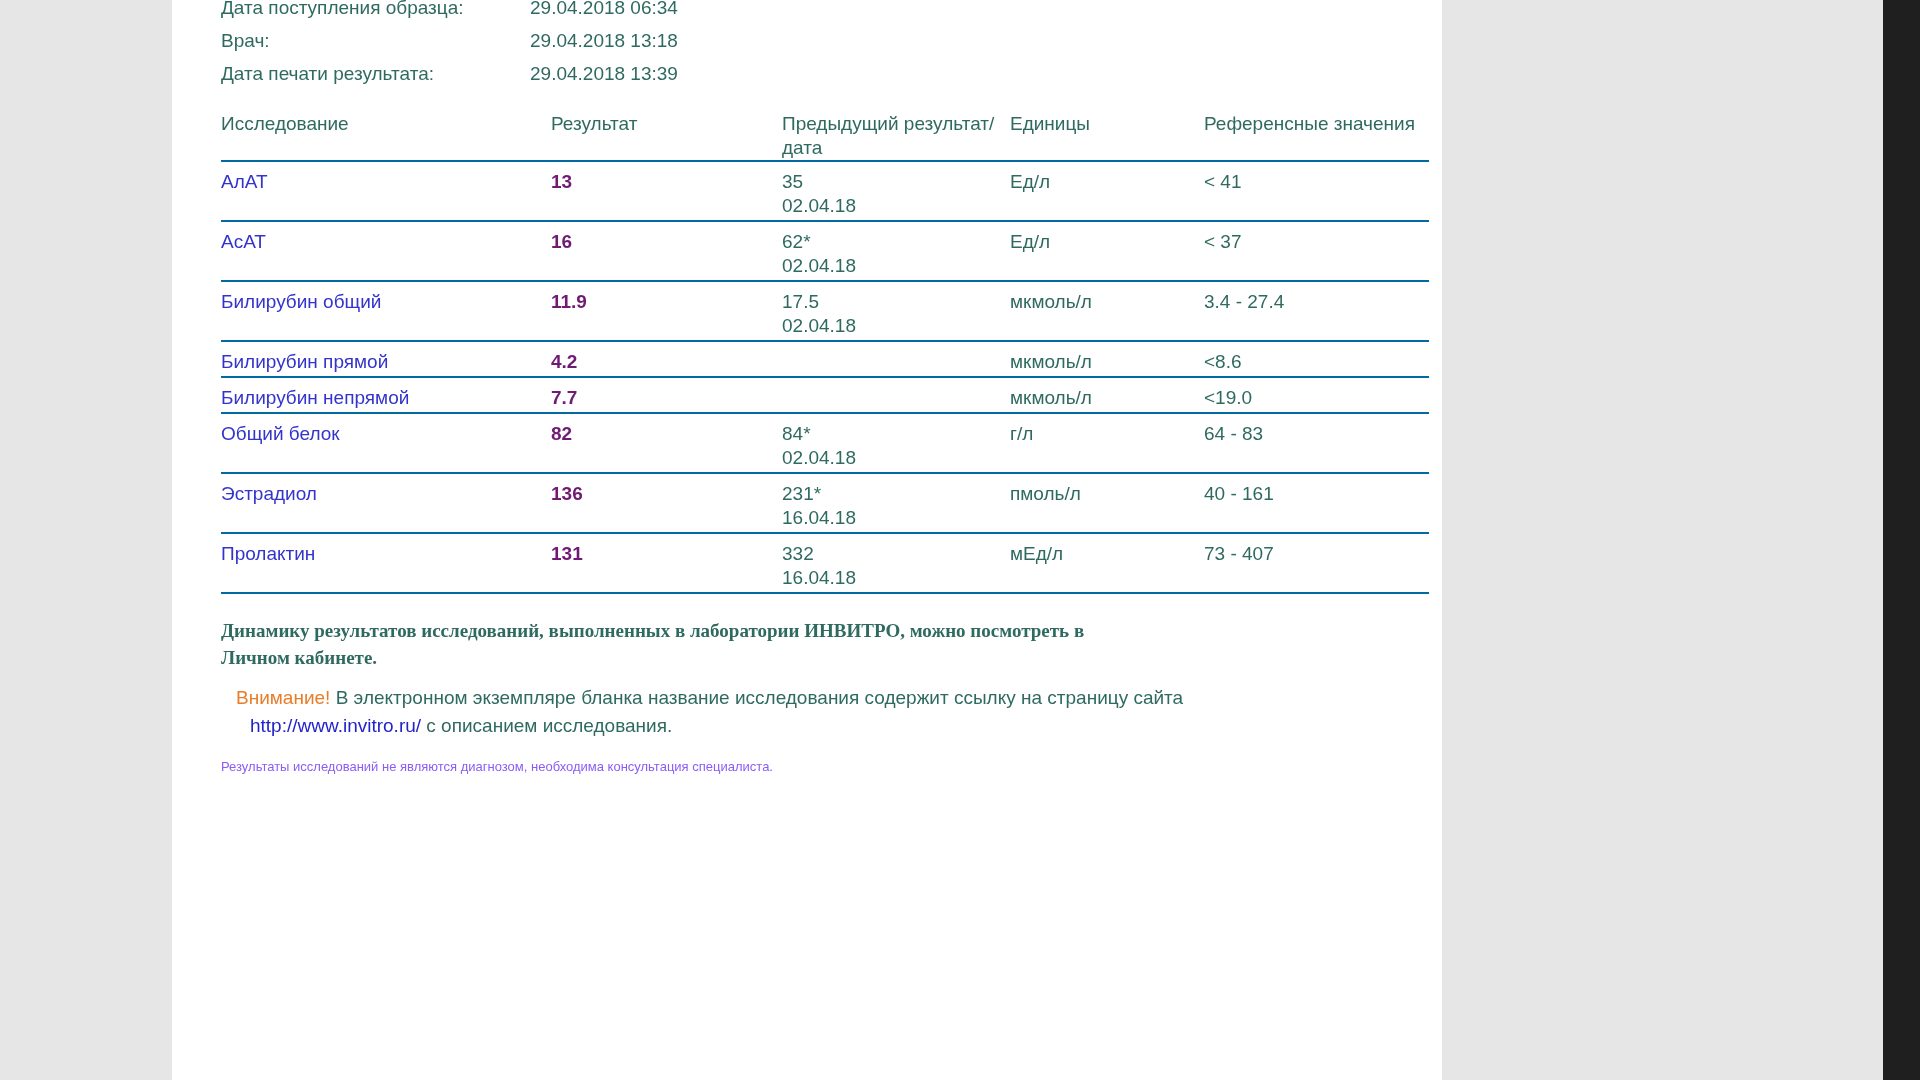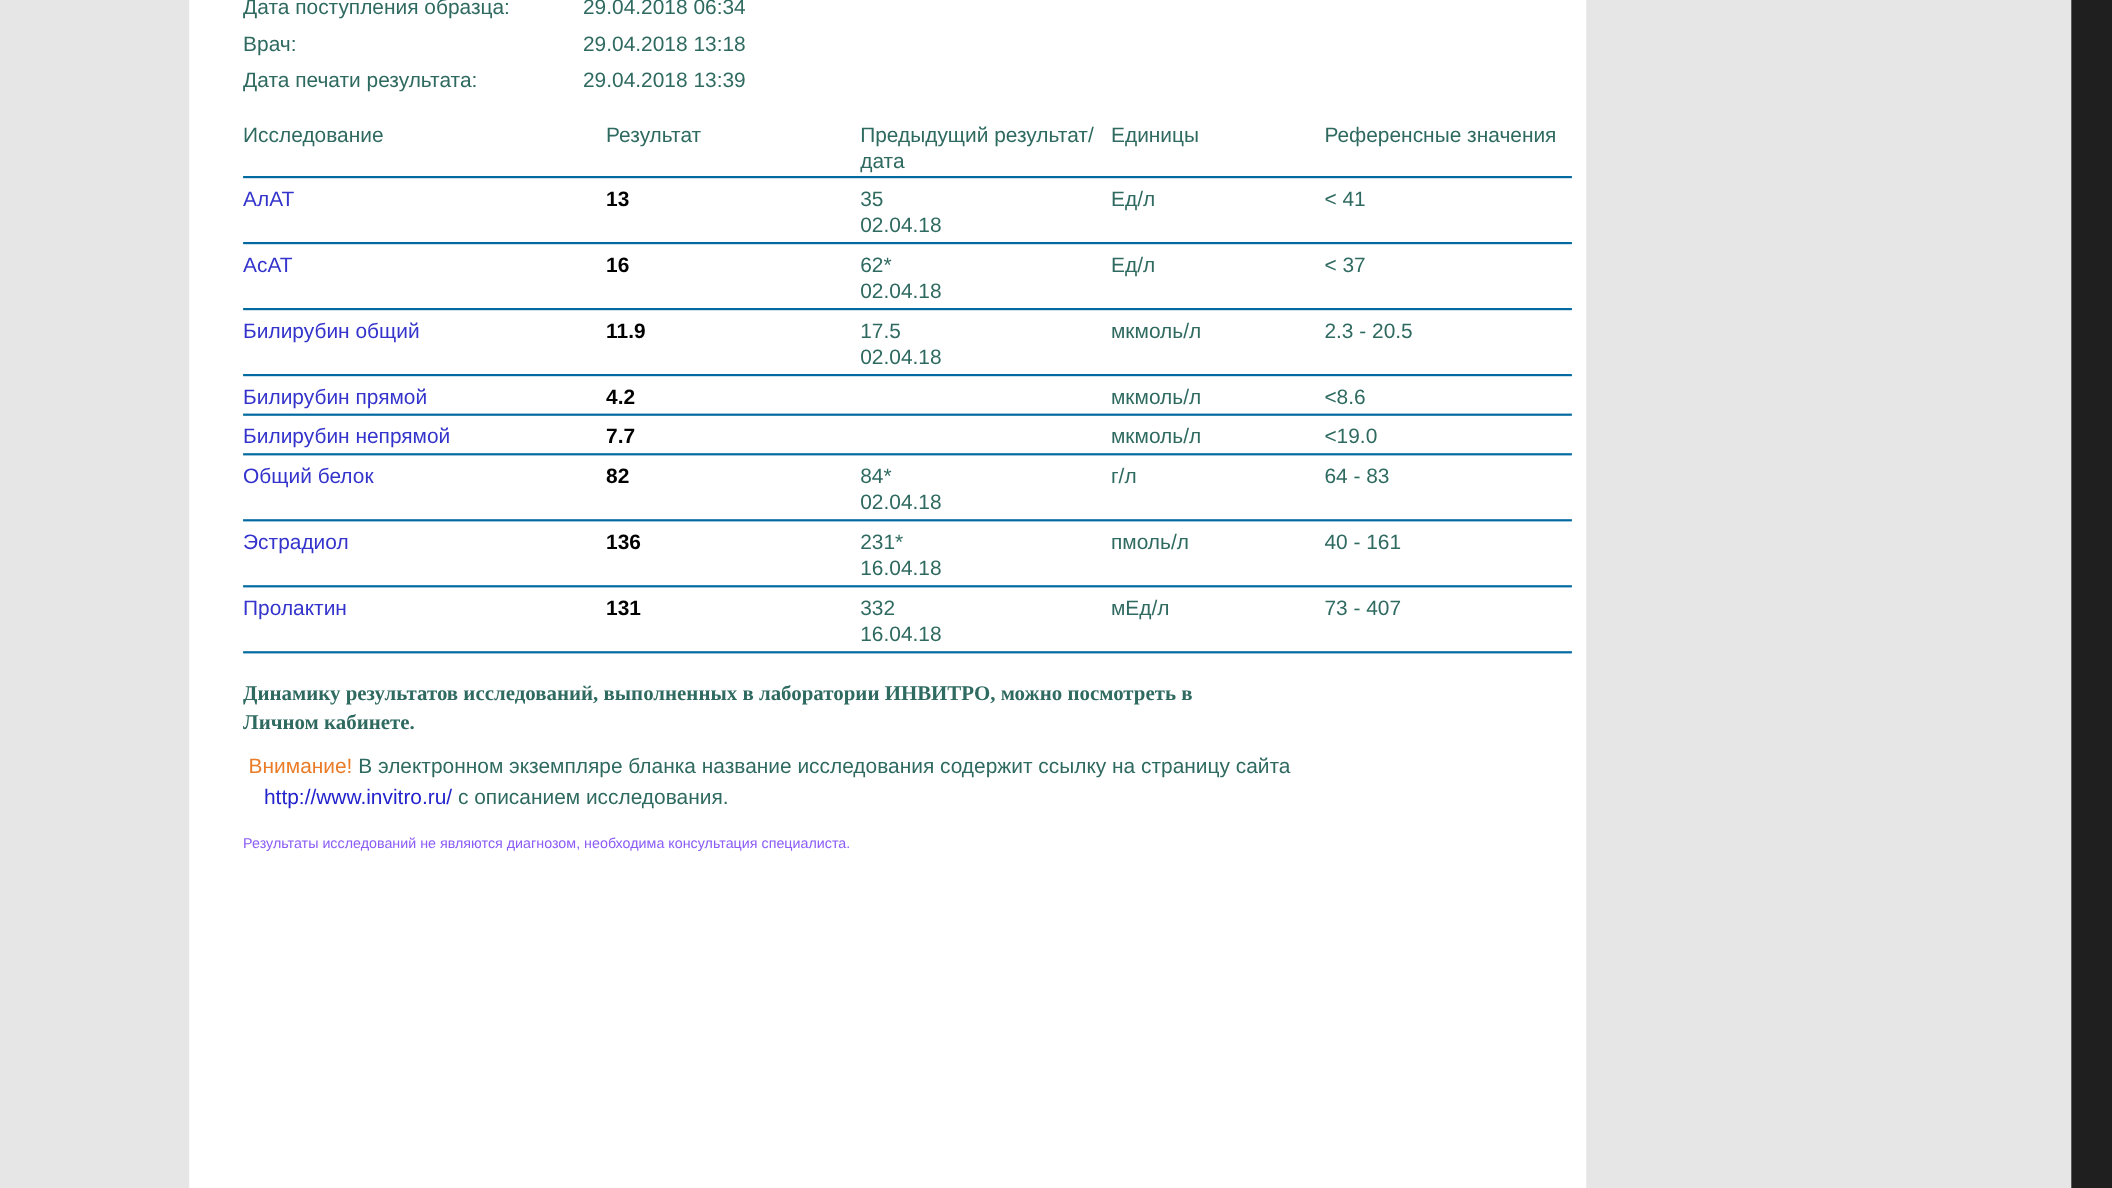--- a/index.html
+++ b/index.html
@@ -39,32 +39,32 @@
   }
   .t-row {
     display: grid;
     grid-template-columns: 330px 231px 228px 194px 225px;
     align-items: start;
     border-bottom: 2px solid #0369a1;
   }
   .t-head .cell { line-height: 24px; padding: 6px 8px 0 0; }
   .t-body .cell { line-height: 24px; padding: 8px 8px 2px 0; }
   .cell.name { color: #3434cc; cursor: pointer; }
-  .cell.result { font-weight: bold; color: #000000; }
+  .cell.result { font-weight: bold; color: #701a75; }
   .cell.prev { white-space: pre-line; }
 
   
   .footer-bold {
     position: absolute; left: 49px; top: 617px;
     width: 1190px;
     font-weight: bold; color: #2f6a60;
     font-size: 19px; line-height: 27px; font-family: Liberation Serif, serif;
   }
   .warn-block {
-    position: absolute; left: 54px; top: 684px;
+    position: absolute; left: 64px; top: 684px;
     width: 1190px;
     color: #2f6a60; font-size: 19px; line-height: 28px;
   }
   .orange { color: #ea7c28; }
   .link { color: #2323cd; cursor: pointer; text-decoration: none; margin-left: 14px; }
   .disclaimer {
     position: absolute; left: 49px; top: 754px;
     width: 1190px;
     color: #8b5cf6; font-size: 13px; line-height: 26px;
   }
@@ -117,21 +117,21 @@
         <div class="cell">Ед/л</div>
         <div class="cell">&lt; 37</div>
       </div>
 
       <div class="t-row t-body">
         <div class="cell name">Билирубин общий</div>
         <div class="cell result">11.9</div>
         <div class="cell prev">17.5
 02.04.18</div>
         <div class="cell">мкмоль/л</div>
-        <div class="cell">2.3 - 20.5</div>
+        <div class="cell">3.4 - 27.4</div>
       </div>
 
       <div class="t-row t-body">
         <div class="cell name">Билирубин прямой</div>
         <div class="cell result">4.2</div>
         <div class="cell prev"></div>
         <div class="cell">мкмоль/л</div>
         <div class="cell">&lt;8.6</div>
       </div>
 

